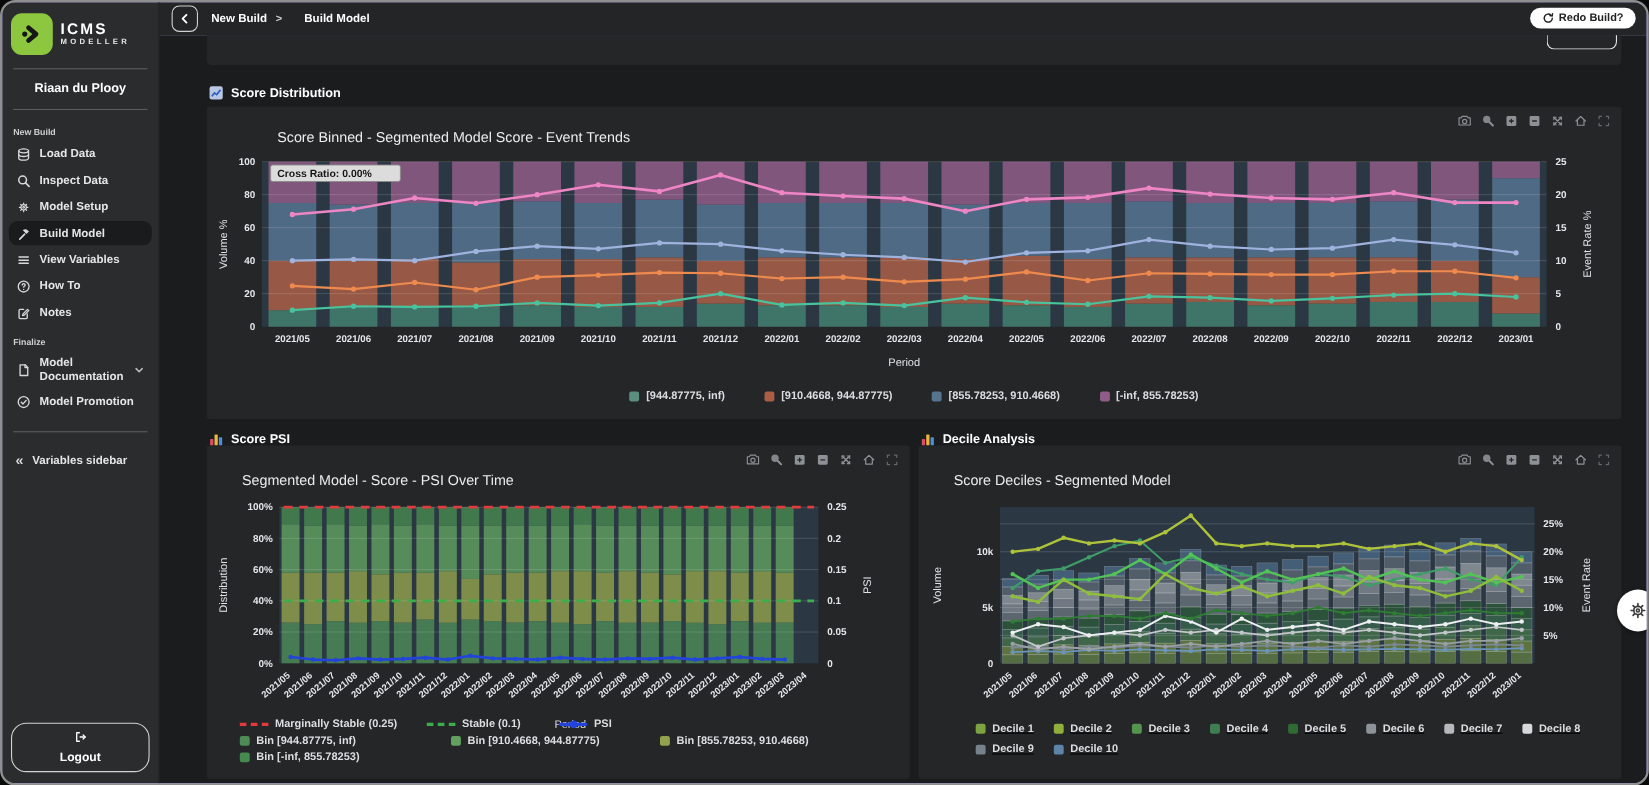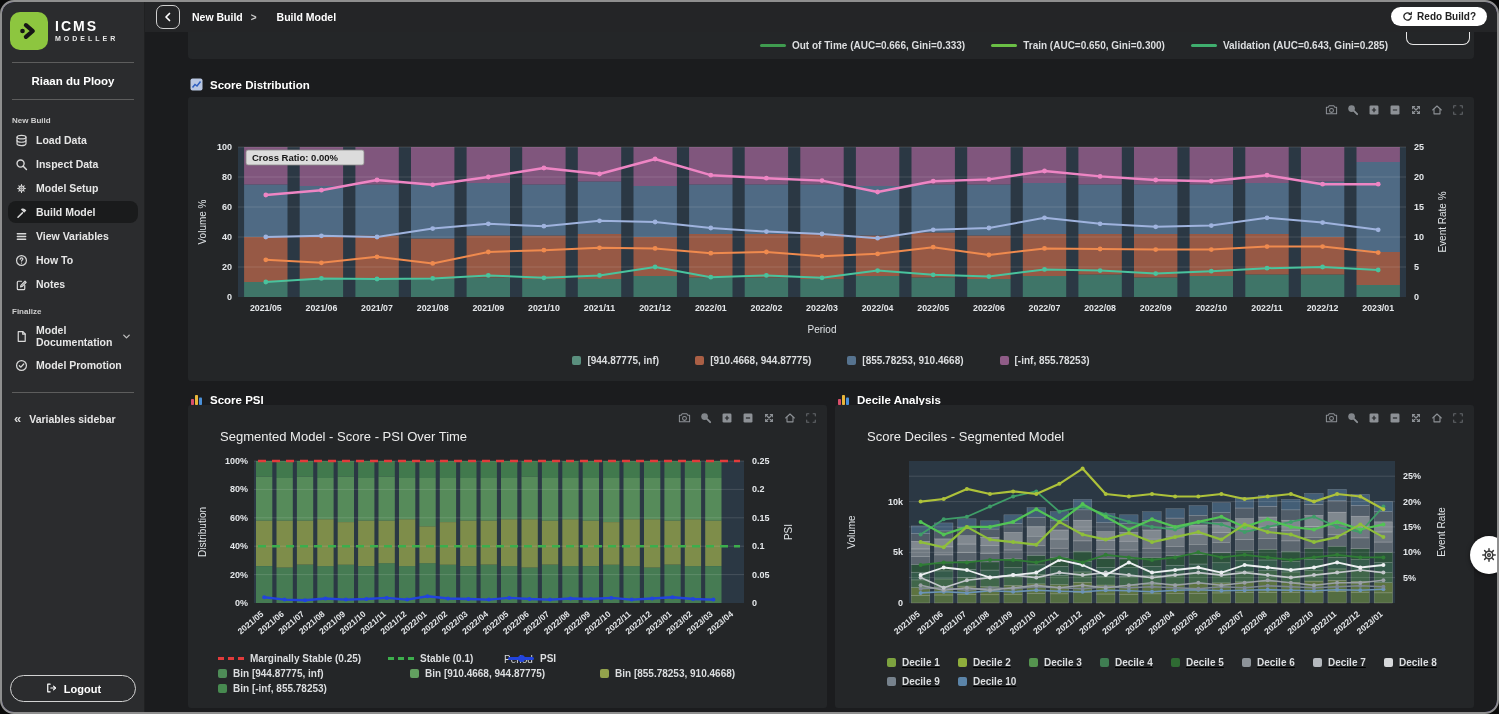--- a/index.html
+++ b/index.html
@@ -17,21 +17,21 @@
   .sec-label{color:#cfcfcf;font-size:8px;font-weight:bold;padding:10px 10px 2px 10px;}
   .sb-item{display:flex;align-items:center;gap:8px;margin:2px 6px;padding:4px 6px;color:#e6e6e6;
            font-size:10.5px;font-weight:bold;border-radius:8px;cursor:pointer;}
   .sb-item .ic{width:14px;height:14px;color:#d9d9d9;flex:0 0 auto;display:flex;align-items:center;justify-content:center;}
   .sb-item.active{background:#1a1b1c;}
   .sb-item .chev{margin-left:auto;color:#bdbdbd;width:11px;height:11px;}
   .minimise{display:flex;align-items:center;gap:8px;margin:14px 6px 0 6px;padding:4px 6px;color:#e6e6e6;font-size:10.5px;font-weight:bold;cursor:pointer;}
   .laquo{font-size:13px;color:#d9d9d9;}
   .logout-btn{position:absolute;left:8px;right:8px;bottom:10px;border:1.5px solid #d2d2d2;border-radius:14px;
               background:transparent;color:#fff;font-weight:bold;font-size:11px;padding:6px 0;
-              display:flex;align-items:center;justify-content:center;gap:6px;cursor:pointer;font-family:inherit;}
+              display:flex;align-items:center;justify-content:center;gap:6px;cursor:pointer;font-family:inherit;flex-direction:column;}
   
   .header{position:absolute;left:142px;right:0;top:0;height:30px;background:#242527;display:flex;align-items:center;z-index:5;}
   .back-btn{width:22px;height:22px;margin-left:12px;border:1.5px solid #d0d0d0;border-radius:7px;background:transparent;
             color:#fff;display:flex;align-items:center;justify-content:center;cursor:pointer;}
   .crumb{color:#fff;font-weight:bold;font-size:10.5px;margin-left:12px;}
   .crumb-sep{color:#cfcfcf;font-weight:bold;font-size:10px;margin:0 8px;}
   .redo-btn{position:absolute;right:10px;top:5px;background:#fff;border:none;border-radius:12px;padding:4px 11px;
             font-size:10px;font-weight:bold;color:#222;display:flex;align-items:center;gap:4px;cursor:pointer;font-family:inherit;}
   
   .main{position:absolute;left:142px;top:30px;right:0;bottom:0;background:#1b1c1e;}
@@ -215,34 +215,20 @@
             <path d="M10.2 1.6 10 3.9 7.7 3.4" fill="none" stroke="currentColor" stroke-width="1.4" stroke-linecap="round" stroke-linejoin="round"></path>
           </svg>
         </span>
       <span>Redo Build?</span>
     </button>
   </div>
 
   <div class="main">
 
     <div class="panel top-strip">
-      <div id="top-legend">
-          <span class="li">
-            <span class="sw-line" style="background: rgb(63, 155, 79);"></span>
-            <span>Out of Time (AUC=0.666, Gini=0.333)</span>
-          </span>
-          <span class="li">
-            <span class="sw-line" style="background: rgb(106, 191, 69);"></span>
-            <span>Train (AUC=0.650, Gini=0.300)</span>
-          </span>
-          <span class="li">
-            <span class="sw-line" style="background: rgb(63, 174, 110);"></span>
-            <span>Validation (AUC=0.643, Gini=0.285)</span>
-          </span>
-        </div>
       <div class="partial-box"></div>
     </div>
 
     <div class="sec-head" style="left:46px;top:46px;">
       <span class="ic">
           <svg width="13" height="13" viewBox="0 0 13 13">
             <rect x="0.5" y="0.5" width="12" height="12" rx="2" fill="#b9c7e2"></rect>
             <path d="M2.5 9.5 5 6.5l2 1.5 3.5-4.5" fill="none" stroke="#2e5fbf" stroke-width="1.5"></path>
           </svg>
         </span>
@@ -285,20 +271,21 @@
               <path d="M2 7 7 2.3 12 7" fill="none" stroke="currentColor" stroke-width="1.3" stroke-linecap="round" stroke-linejoin="round"></path>
               <path d="M3.5 6.5v5h7v-5" fill="none" stroke="currentColor" stroke-width="1.3" stroke-linecap="round" stroke-linejoin="round"></path>
             </svg>
           </span>
           <span class="mb">
             <svg width="12" height="12" viewBox="0 0 14 14" opacity=".6">
               <path d="M2 4.5V2h2.5M9.5 2H12v2.5M12 9.5V12H9.5M4.5 12H2V9.5" fill="none" stroke="currentColor" stroke-width="1.3" stroke-linecap="round" stroke-linejoin="round"></path>
             </svg>
           </span>
         </div>
+      <div class="chart-title" style="left:64px;top:20px;">Score Binned - Segmented Model Score - Event Trends</div>
       <svg class="chart" id="svg-dist" style="left:6px;top:44px;" width="1274" height="212">
           <rect x="44" y="6" width="1168" height="150" fill="#2b3844"></rect>
           <rect x="50.1" y="141.0" width="43.4" height="15.0" fill="#43806f" fill-opacity="0.85"></rect>
           <rect x="50.1" y="96.0" width="43.4" height="45.0" fill="#aa5f45" fill-opacity="0.85"></rect>
           <rect x="50.1" y="43.5" width="43.4" height="52.5" fill="#56738f" fill-opacity="0.85"></rect>
           <rect x="50.1" y="6.0" width="43.4" height="37.5" fill="#8f5c87" fill-opacity="0.85"></rect>
           <rect x="105.7" y="138.0" width="43.4" height="18.0" fill="#43806f" fill-opacity="0.85"></rect>
           <rect x="105.7" y="96.0" width="43.4" height="42.0" fill="#aa5f45" fill-opacity="0.85"></rect>
           <rect x="105.7" y="45.0" width="43.4" height="51.0" fill="#56738f" fill-opacity="0.85"></rect>
           <rect x="105.7" y="6.0" width="43.4" height="39.0" fill="#8f5c87" fill-opacity="0.85"></rect>

